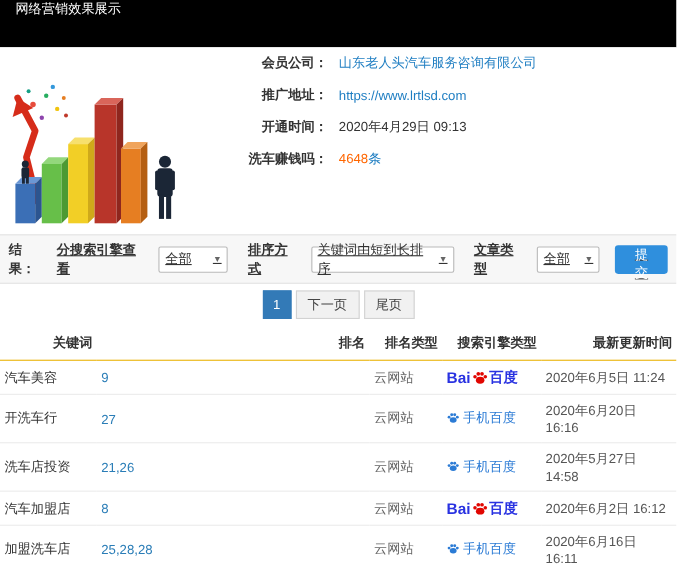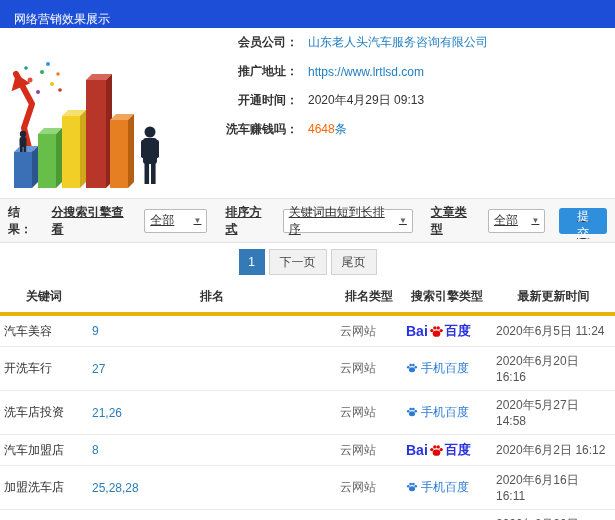--- a/index.html
+++ b/index.html
@@ -1,19 +1,19 @@
 <!DOCTYPE html>
 <html><head>
 <meta charset="utf-8">
 <style>
   * { margin:0; padding:0; box-sizing:border-box; }
   html,body { width:615px; height:520px; overflow:hidden; background:#fff;
     font-family:"Liberation Sans","DejaVu Sans",sans-serif; font-size:12px; color:#333; }
 
-  .topbar { height:28px; background:#1d4ed8; color:#fff; display:flex; align-items:flex-end;
+  .topbar { height:43px; background:#000000; color:#fff; display:flex; align-items:flex-start;
     padding:0 14px; font-size:12px; }
 
   .info-section { display:flex; height:170px; background:#fff; }
   .illustration { width:178px; height:168px; flex:none; position:relative; }
   .info-form { flex:1; padding-top:0; }
   .info-row { height:29px; display:flex; align-items:center; }
   .info-label { width:120px; text-align:right; font-weight:bold; color:#333; flex:none; }
   .info-value { margin-left:10px; }
   a.blue-link { color:#1f7ec2; text-decoration:none; cursor:pointer; }
   .orange-num { color:#ff6600; }
@@ -35,21 +35,21 @@
 
   .pagination { height:38px; display:flex; align-items:center; justify-content:center; gap:4px; }
   .page-current { background:#337ab7; color:#fff; min-width:26px; height:26px; display:flex;
     align-items:center; justify-content:center; border:1px solid #337ab7; cursor:pointer; }
   .page-btn { background:#f1f1f1; border:1px solid #d2d2d2; color:#444; height:26px;
     display:flex; align-items:center; padding:0 10px; cursor:pointer; }
 
   table { width:100%; border-collapse:collapse; table-layout:fixed; }
   col.c-kw{width:88px;} col.c-rank{width:248px;} col.c-rt{width:66px;}
   col.c-eng{width:90px;} col.c-time{width:123px;}
-  th { text-align:center; font-weight:bold; color:#333; padding:7px 4px; border-bottom:4px solid #eab308; }
+  th { text-align:right; font-weight:bold; color:#333; padding:7px 4px; border-bottom:1px solid #eab308; }
   td { padding:6px 4px; border-bottom:1px solid #ebebeb; vertical-align:middle; }
   td.kw { color:#333; }
   a.rank { color:#2a7db7; text-decoration:none; cursor:pointer; }
   td.rt { color:#666; }
   td.time { color:#555; }
   .baidu-logo { display:inline-flex; align-items:center; gap:1px; }
   .baidu-logo .bai { color:#2932e1; font-weight:bold; font-size:14px; }
   .baidu-logo .cn { color:#2932e1; font-weight:bold; font-size:13px; }
   .mobile-logo { display:inline-flex; align-items:center; gap:3px; color:#2b7bd5; }
   .paw { display:inline-block; }

